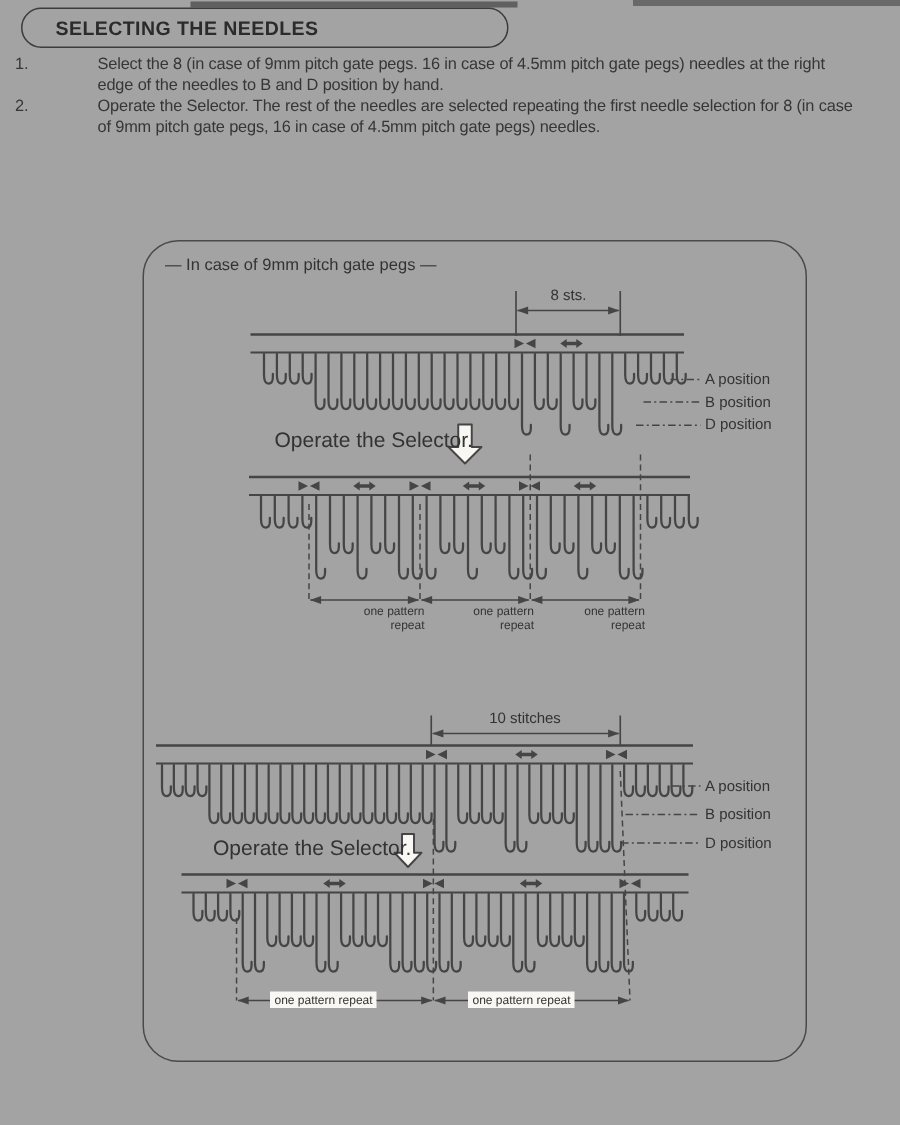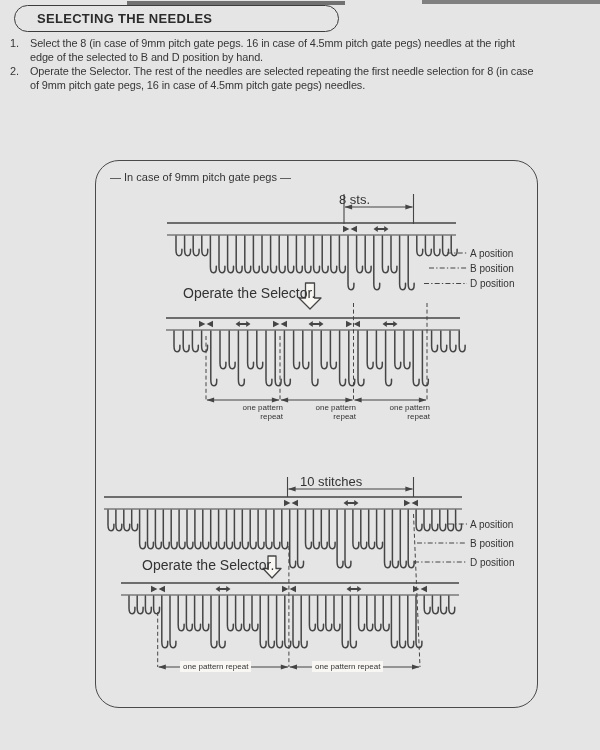--- a/index.html
+++ b/index.html
@@ -1,48 +1,48 @@
 <!DOCTYPE html>
 <html><head>
 <meta charset="utf-8">
 <style>
   html,body{margin:0;padding:0;}
-  .page{position:relative;width:600px;height:750px;background:#e5e5e5;font-family:"Liberation Sans",sans-serif;color:#3a3a3a;overflow:hidden;}
+  .page{position:relative;width:600px;height:750px;background:#a3a3a3;font-family:"Liberation Sans",sans-serif;color:#3a3a3a;overflow:hidden;}
   .artifact{position:absolute;background:#4a4a4a;}
   .title-box{position:absolute;left:14px;top:5px;width:323px;height:25px;border:1.8px solid #3c3c3c;border-radius:14px;}
   .title-box span{display:block;padding-left:22px;line-height:25px;font-size:13px;font-weight:bold;letter-spacing:.3px;color:#2b2b2b;}
   .inst{position:absolute;left:10px;display:flex;font-size:10.9px;letter-spacing:-0.1px;line-height:13.6px;white-space:nowrap;color:#363636;}
   .inst .n{width:20px;flex:none;}
-  .inst .t span{display:block;}
+  .inst .t span{display:block;margin-left:35px;}
   .panel{position:absolute;left:95px;top:160px;width:441px;height:546px;border:1.6px solid #4a4a4a;border-radius:24px;}
   .gfx{position:absolute;left:0;top:0;pointer-events:none;}
   .lbl{position:absolute;font-size:10px;color:#333;white-space:nowrap;}
   .heading{position:absolute;font-size:11px;color:#333;white-space:nowrap;}
   .sel{position:absolute;font-size:14px;color:#333;white-space:nowrap;}
-  .dimlbl{position:absolute;font-size:13px;color:#333;text-align:left;}
+  .dimlbl{position:absolute;font-size:10px;color:#333;text-align:center;}
   .rpt{position:absolute;font-size:8px;color:#333;text-align:right;line-height:9px;}
   .rpt2{position:absolute;font-size:8px;color:#333;text-align:left;line-height:11px;height:11px;background:#f8f7f3;padding:0 3px;}
 </style>
 </head>
 <body>
 
 <div class="page">
 
   <div class="artifact" style="left:127px;top:1px;width:218px;height:4px;opacity:.75;"></div>
   <div class="artifact" style="left:422px;top:0;width:178px;height:4px;opacity:.65;"></div>
 
   <div class="title-box">
     <span>SELECTING THE NEEDLES</span>
   </div>
 
   <div class="inst" style="top:37px">
     <span class="n">1.</span>
     <span class="t">
       <span>Select the 8 (in case of 9mm pitch gate pegs. 16 in case of 4.5mm pitch gate pegs) needles at the right</span>
-      <span>edge of the selected to B and D position by hand.</span>
+      <span>edge of the needles to B and D position by hand.</span>
     </span>
   </div>
   <div class="inst" style="top:65px">
     <span class="n">2.</span>
     <span class="t">
       <span>Operate the Selector. The rest of the needles are selected repeating the first needle selection for 8 (in case</span>
       <span>of 9mm pitch gate pegs, 16 in case of 4.5mm pitch gate pegs) needles.</span>
     </span>
   </div>
 

